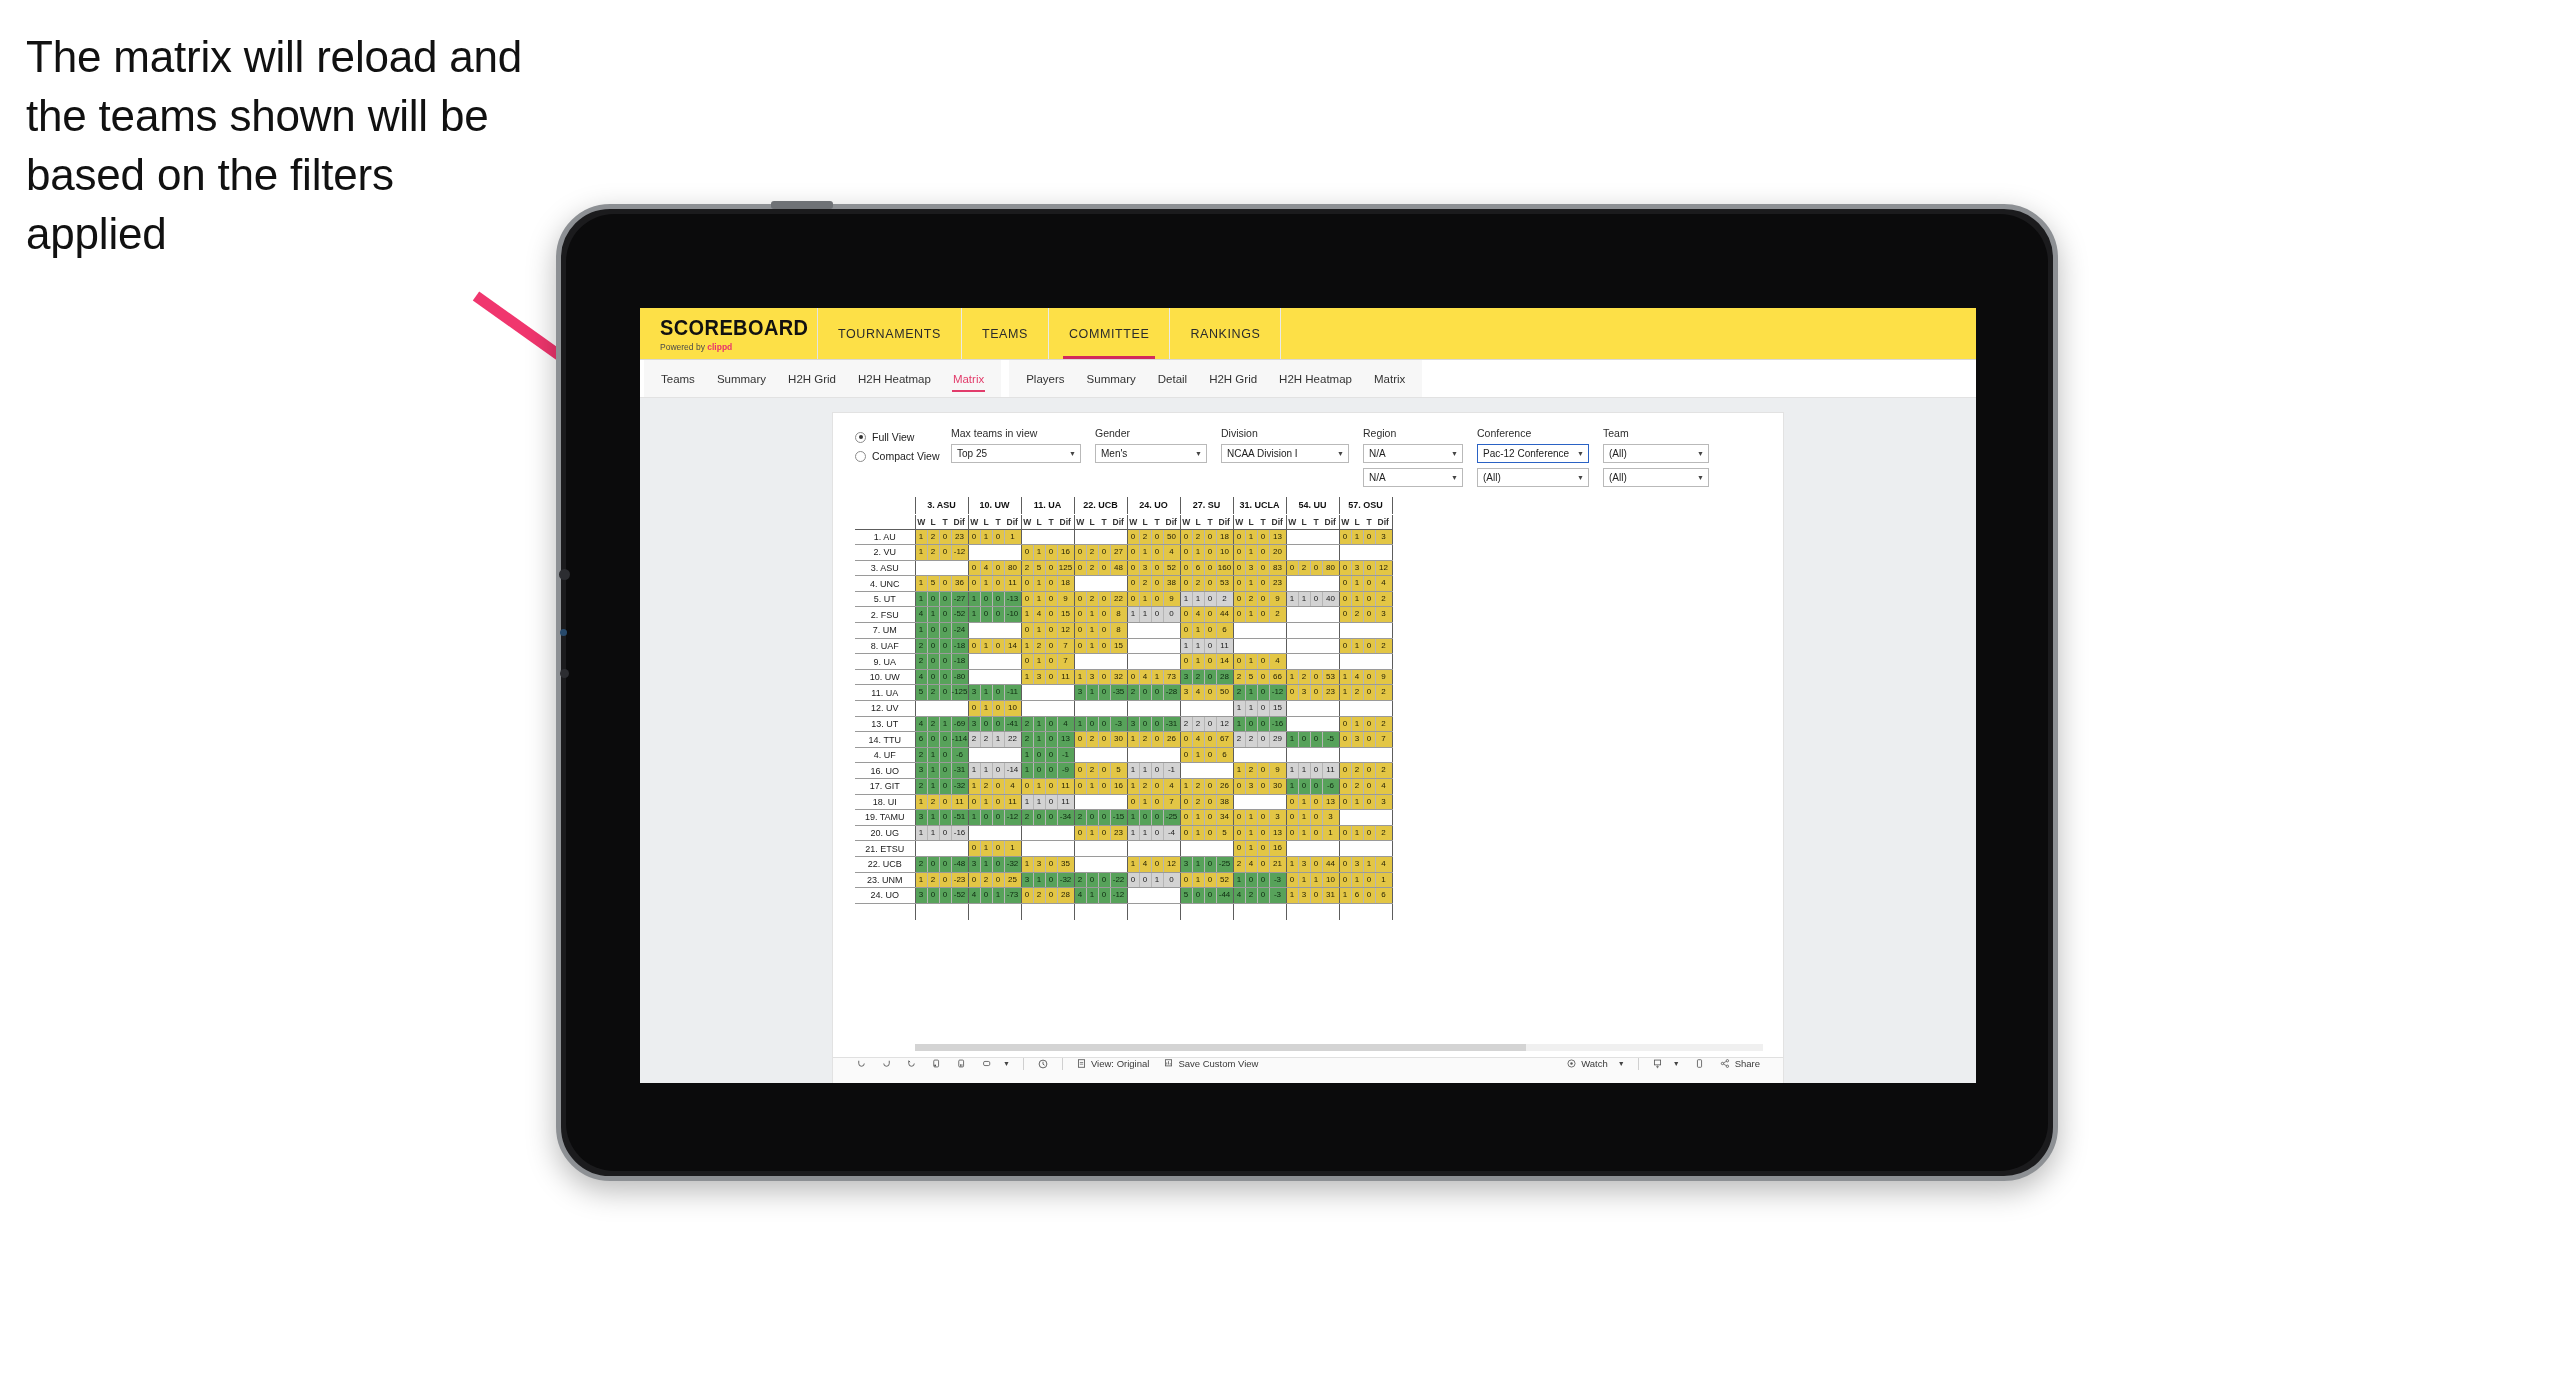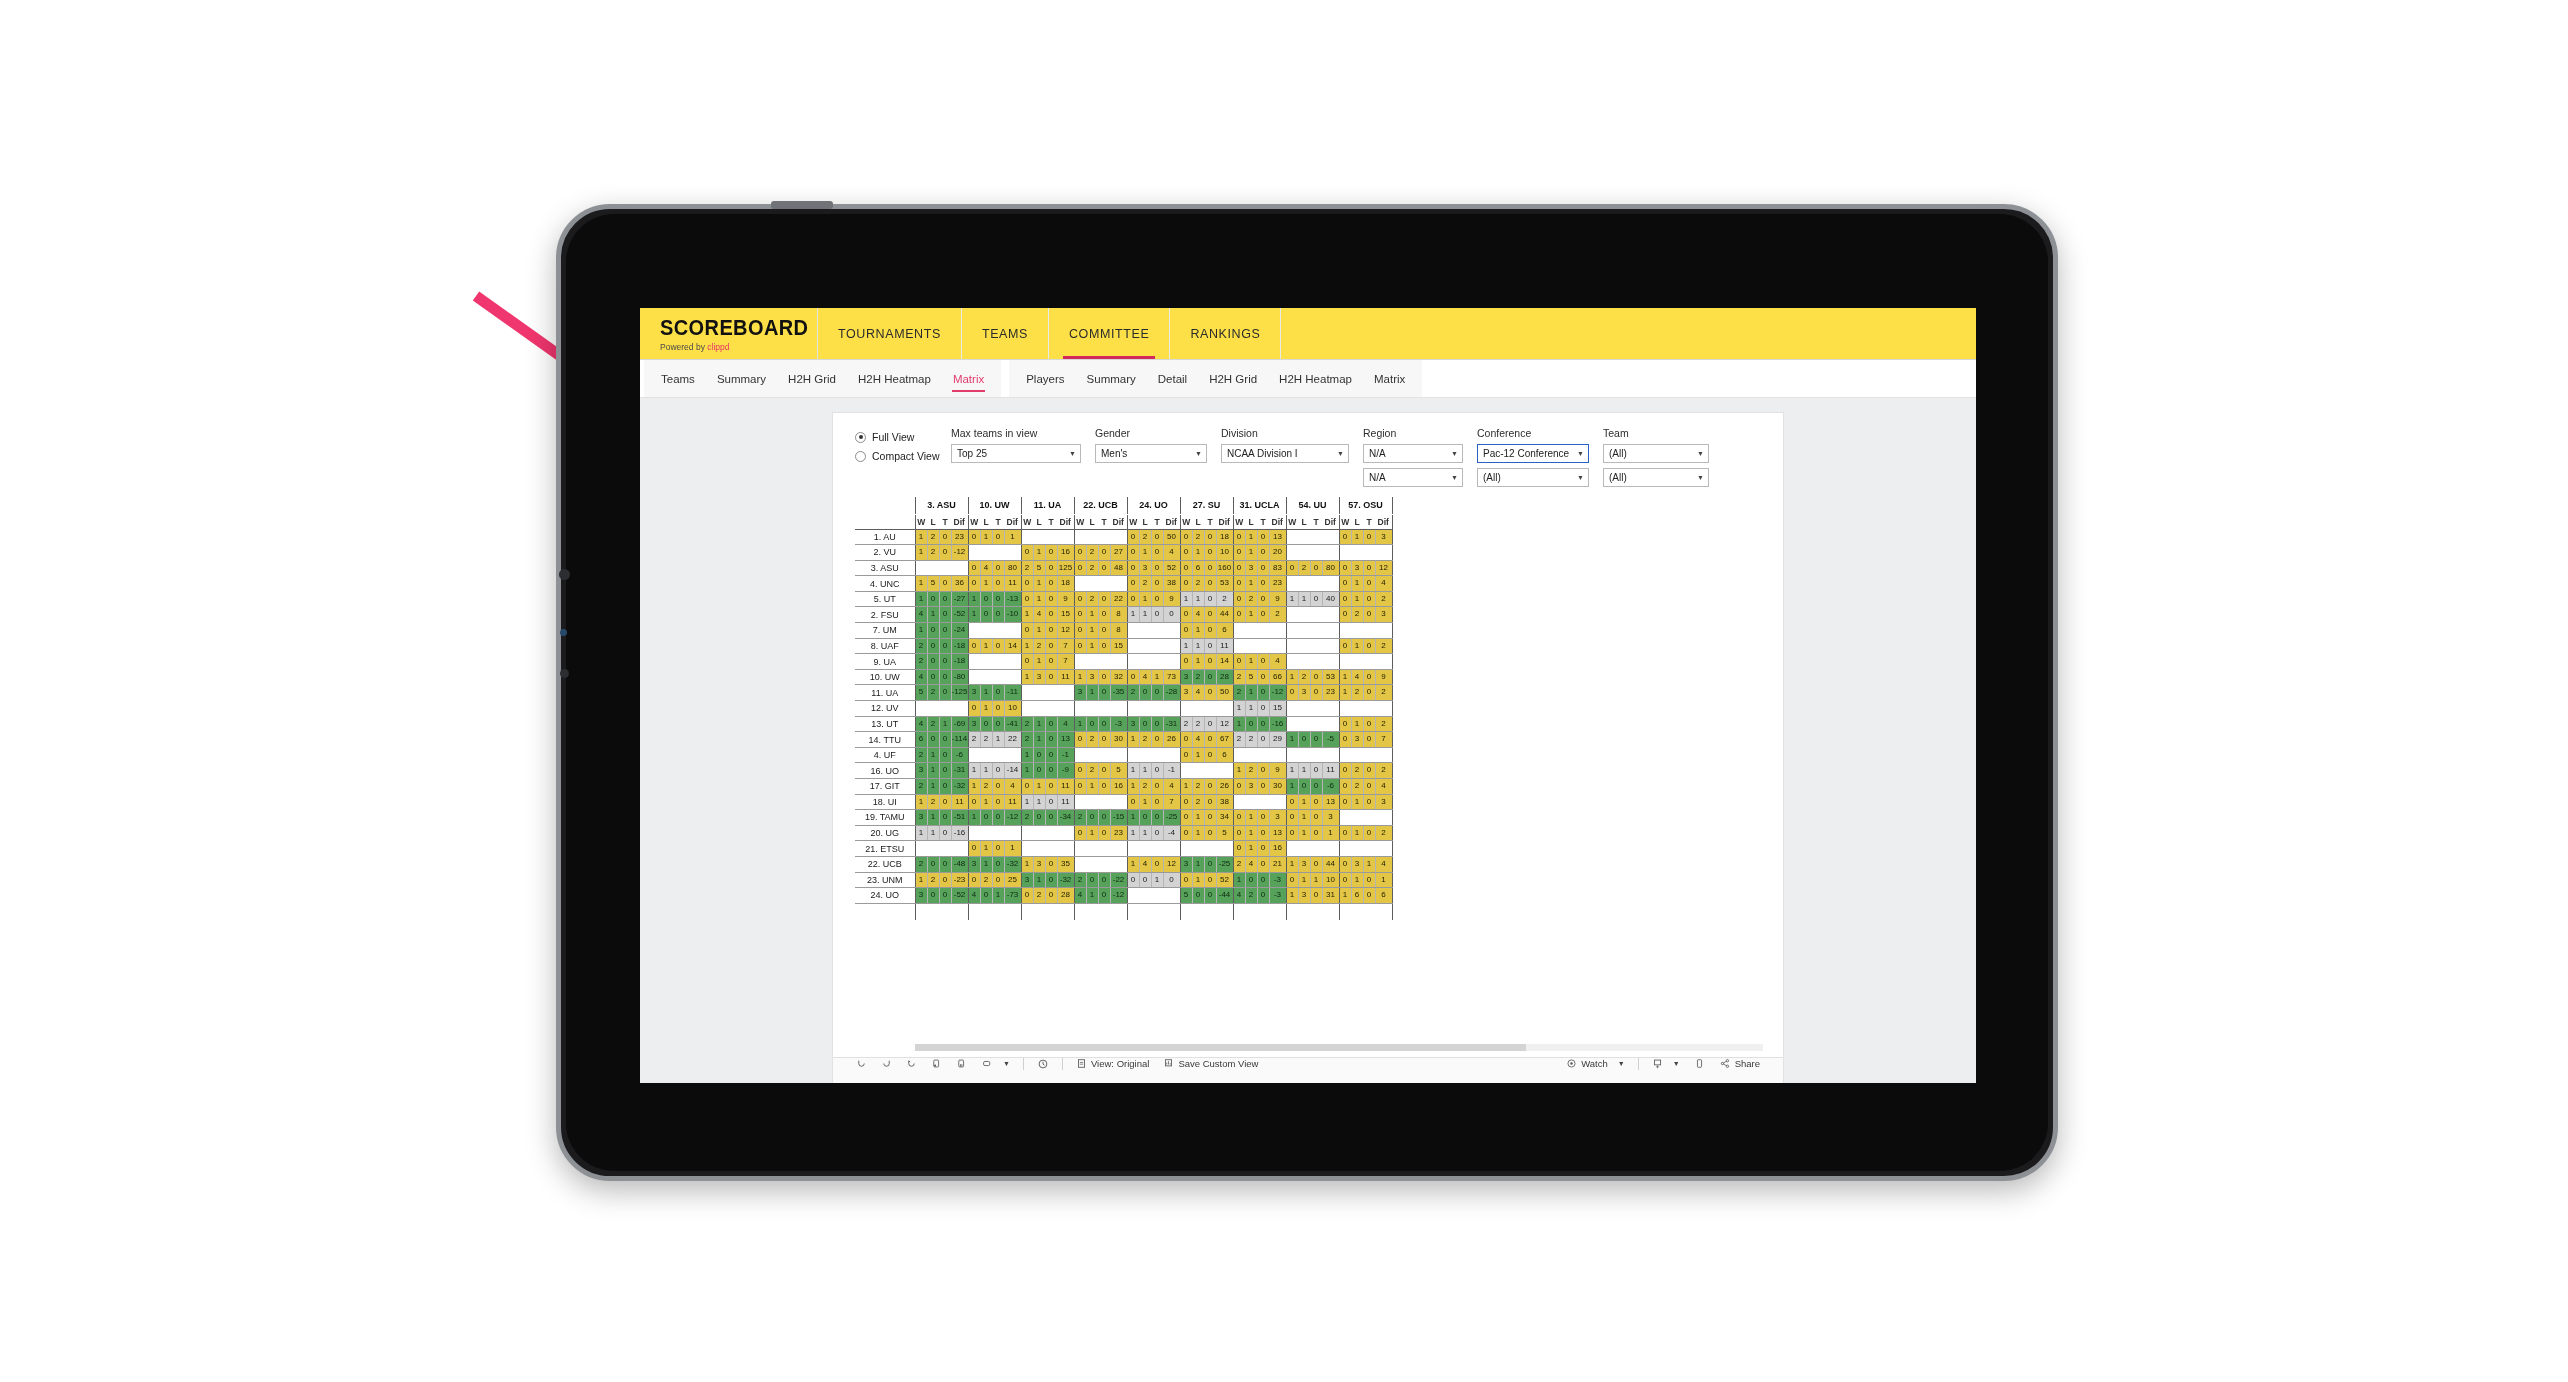--- a/index.html
+++ b/index.html
@@ -52,21 +52,21 @@
   .brand {
     width:178px; display:flex; flex-direction:column; justify-content:center;
     padding-left:20px; border-right:1px solid #e3e3e3;
   }
   .brand-name {
     font-size:20px; font-weight:bold; letter-spacing:.4px; color:#111;
     font-family:"Liberation Sans", sans-serif;
     transform: scaleY(1.08);
   }
   .brand-sub { font-size:8.5px; color:#4a4a4a; margin-top:3px; }
-  .brand-sub b { color:#e8336d; font-weight:normal; }
+  .brand-sub b { color:#e8336d; font-weight:bold; }
   .navitem {
     display:flex; align-items:center; padding:0 20px; font-size:12.5px;
     letter-spacing:.6px; color:#2b2b2b; border-right:1px solid #e9e9e9;
     position:relative; cursor:pointer;
   }
   .navitem.active::after {
     content:""; position:absolute; left:14px; right:14px; bottom:0; height:3px;
     background:#d2295c;
   }
   .nav-fill { flex:1; border-right:none; }
@@ -168,20 +168,21 @@
   .tb { display:flex; align-items:center; gap:4px; padding:0 7px; cursor:pointer; white-space:nowrap; }
   .tbsep { width:1px; height:12px; background:#d0d0d0; margin:0 6px; }
   .tbspacer { flex:1; }
   .ico { display:inline-flex; align-items:center; justify-content:center; }
 </style>
 </head>
 <body>
 
 <div id="stage">
 
+  <div id="annotation">The matrix will reload and the teams shown will be based on the filters applied</div>
 
   <svg id="arrow" viewBox="0 0 350 250">
     <defs>
       <marker id="ah" markerWidth="6" markerHeight="6" refX="2.2" refY="3" orient="auto">
         <path d="M0,0 L6,3 L0,6 z" fill="#f0366e"></path>
       </marker>
     </defs>
     <line x1="6" y1="6" x2="312" y2="224" stroke="#f0366e" stroke-width="11" marker-end="url(#ah)"></line>
   </svg>
 

